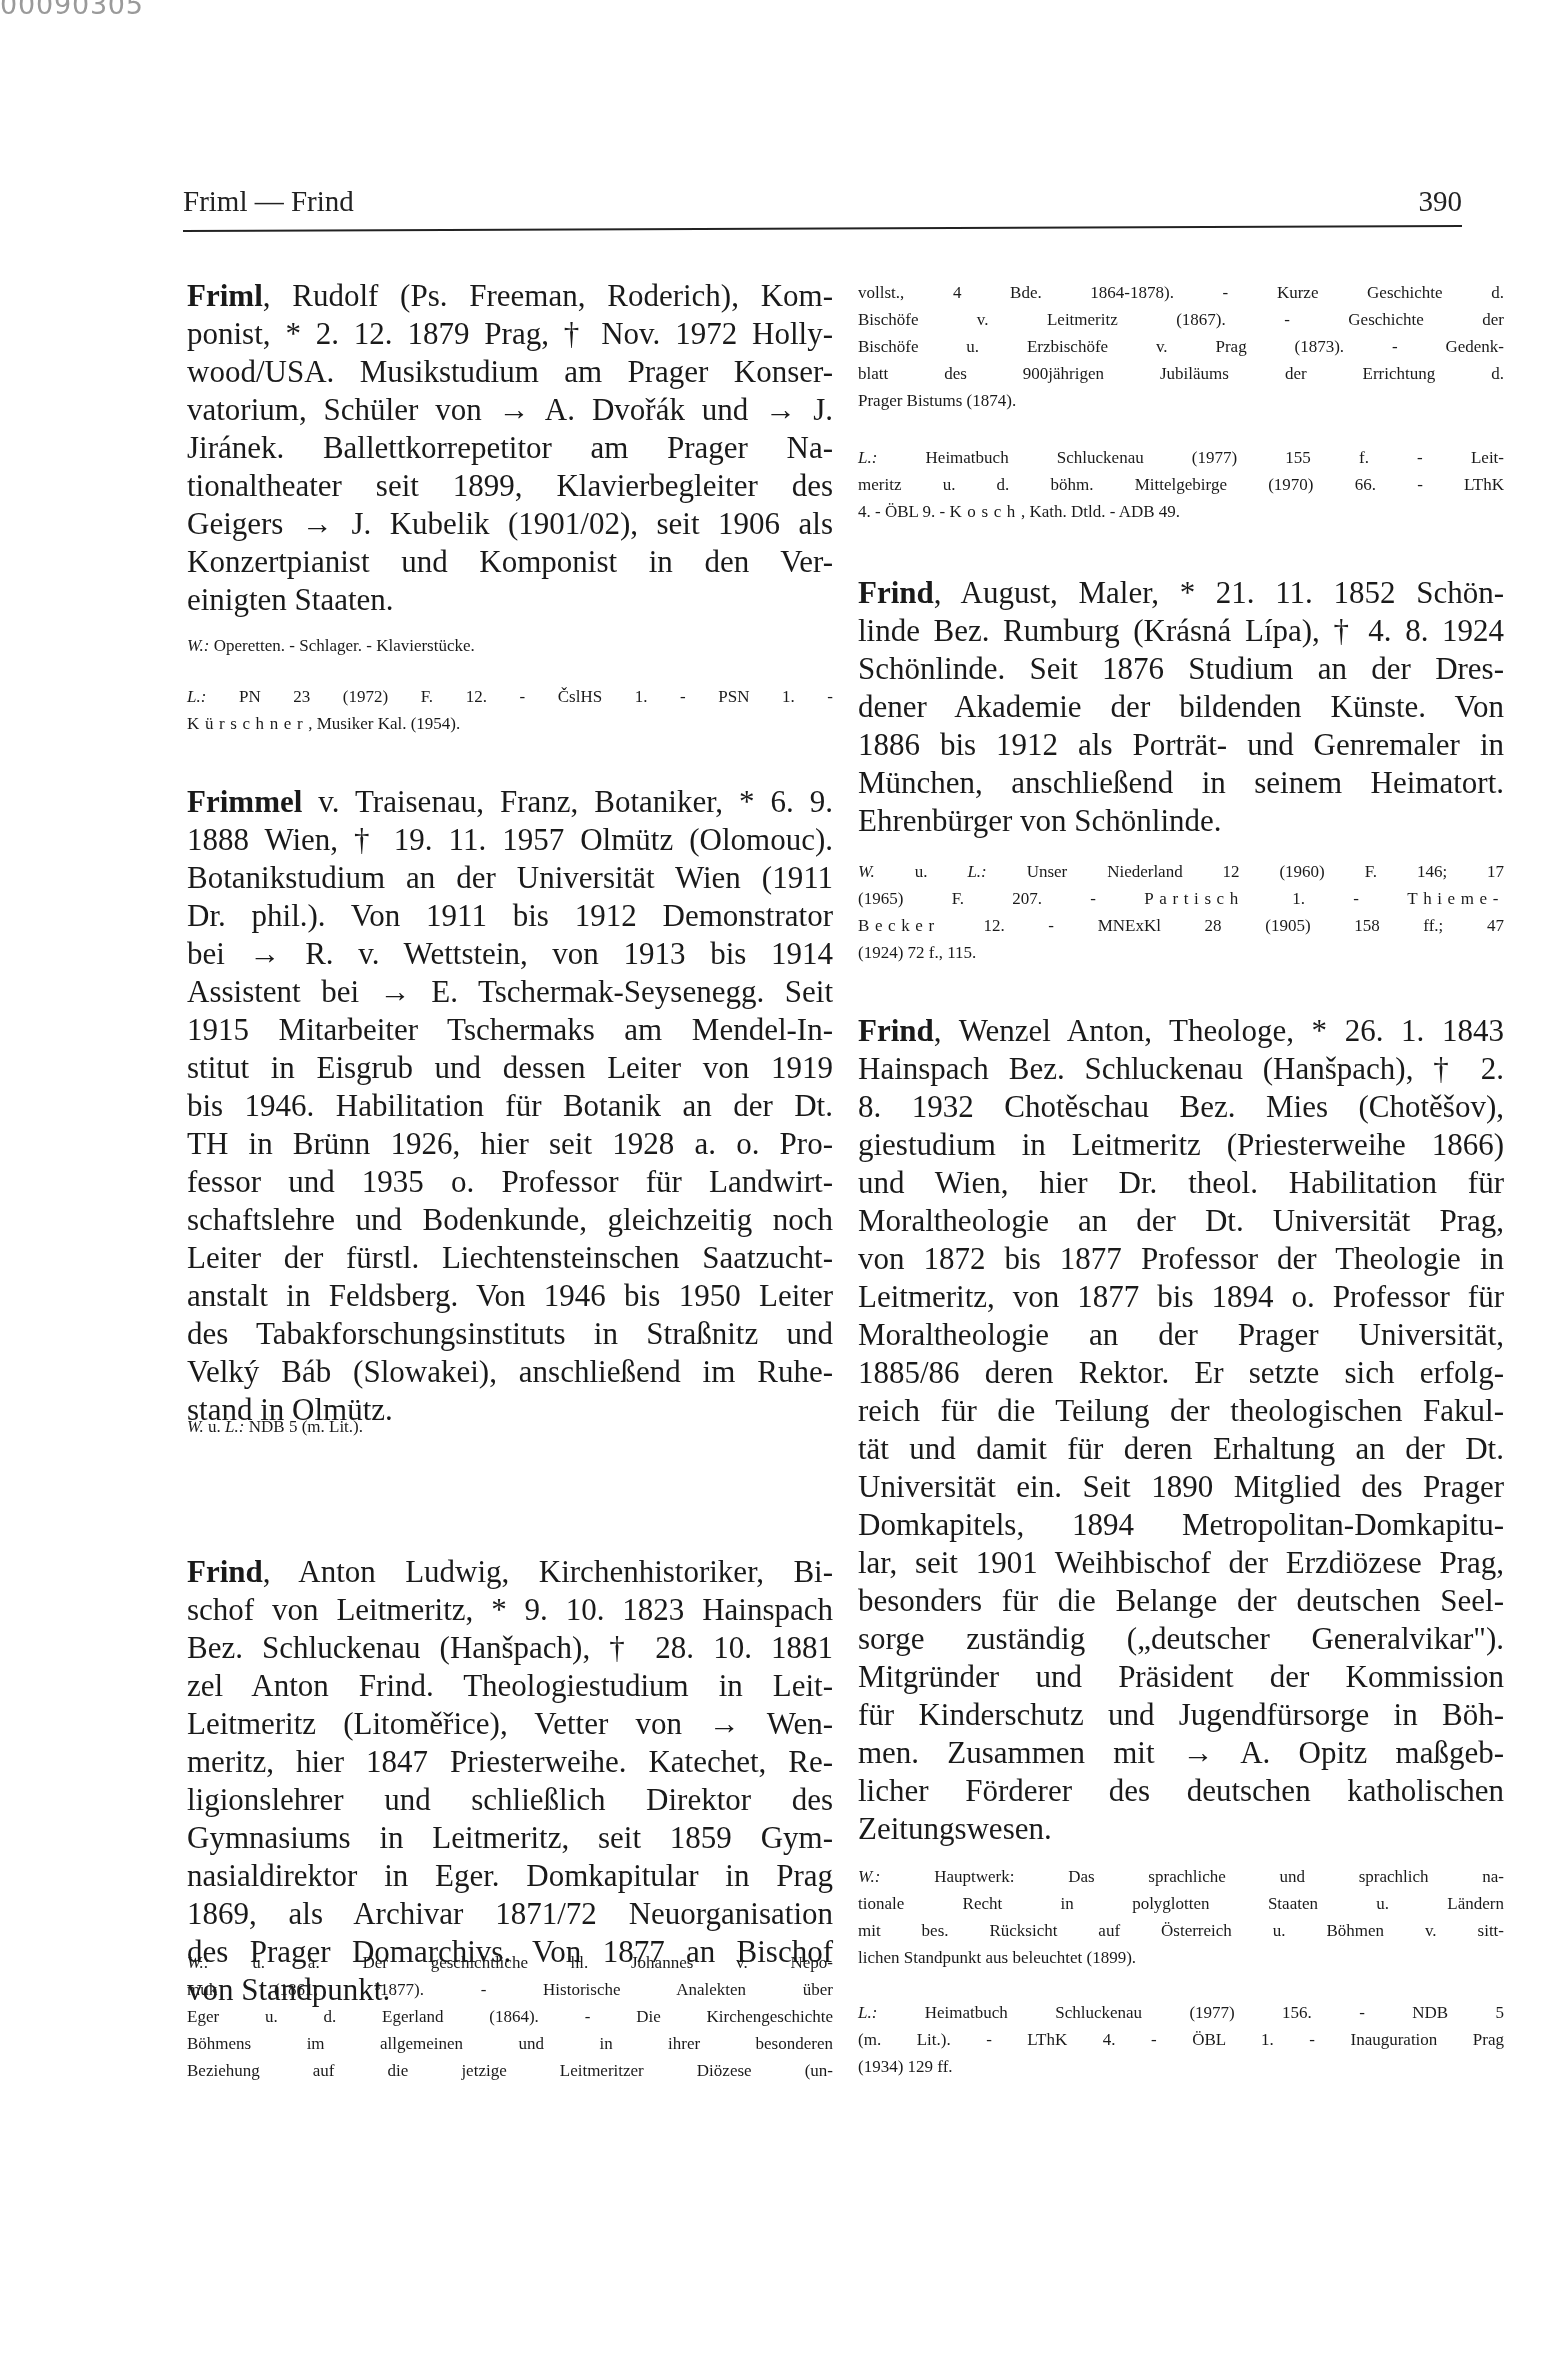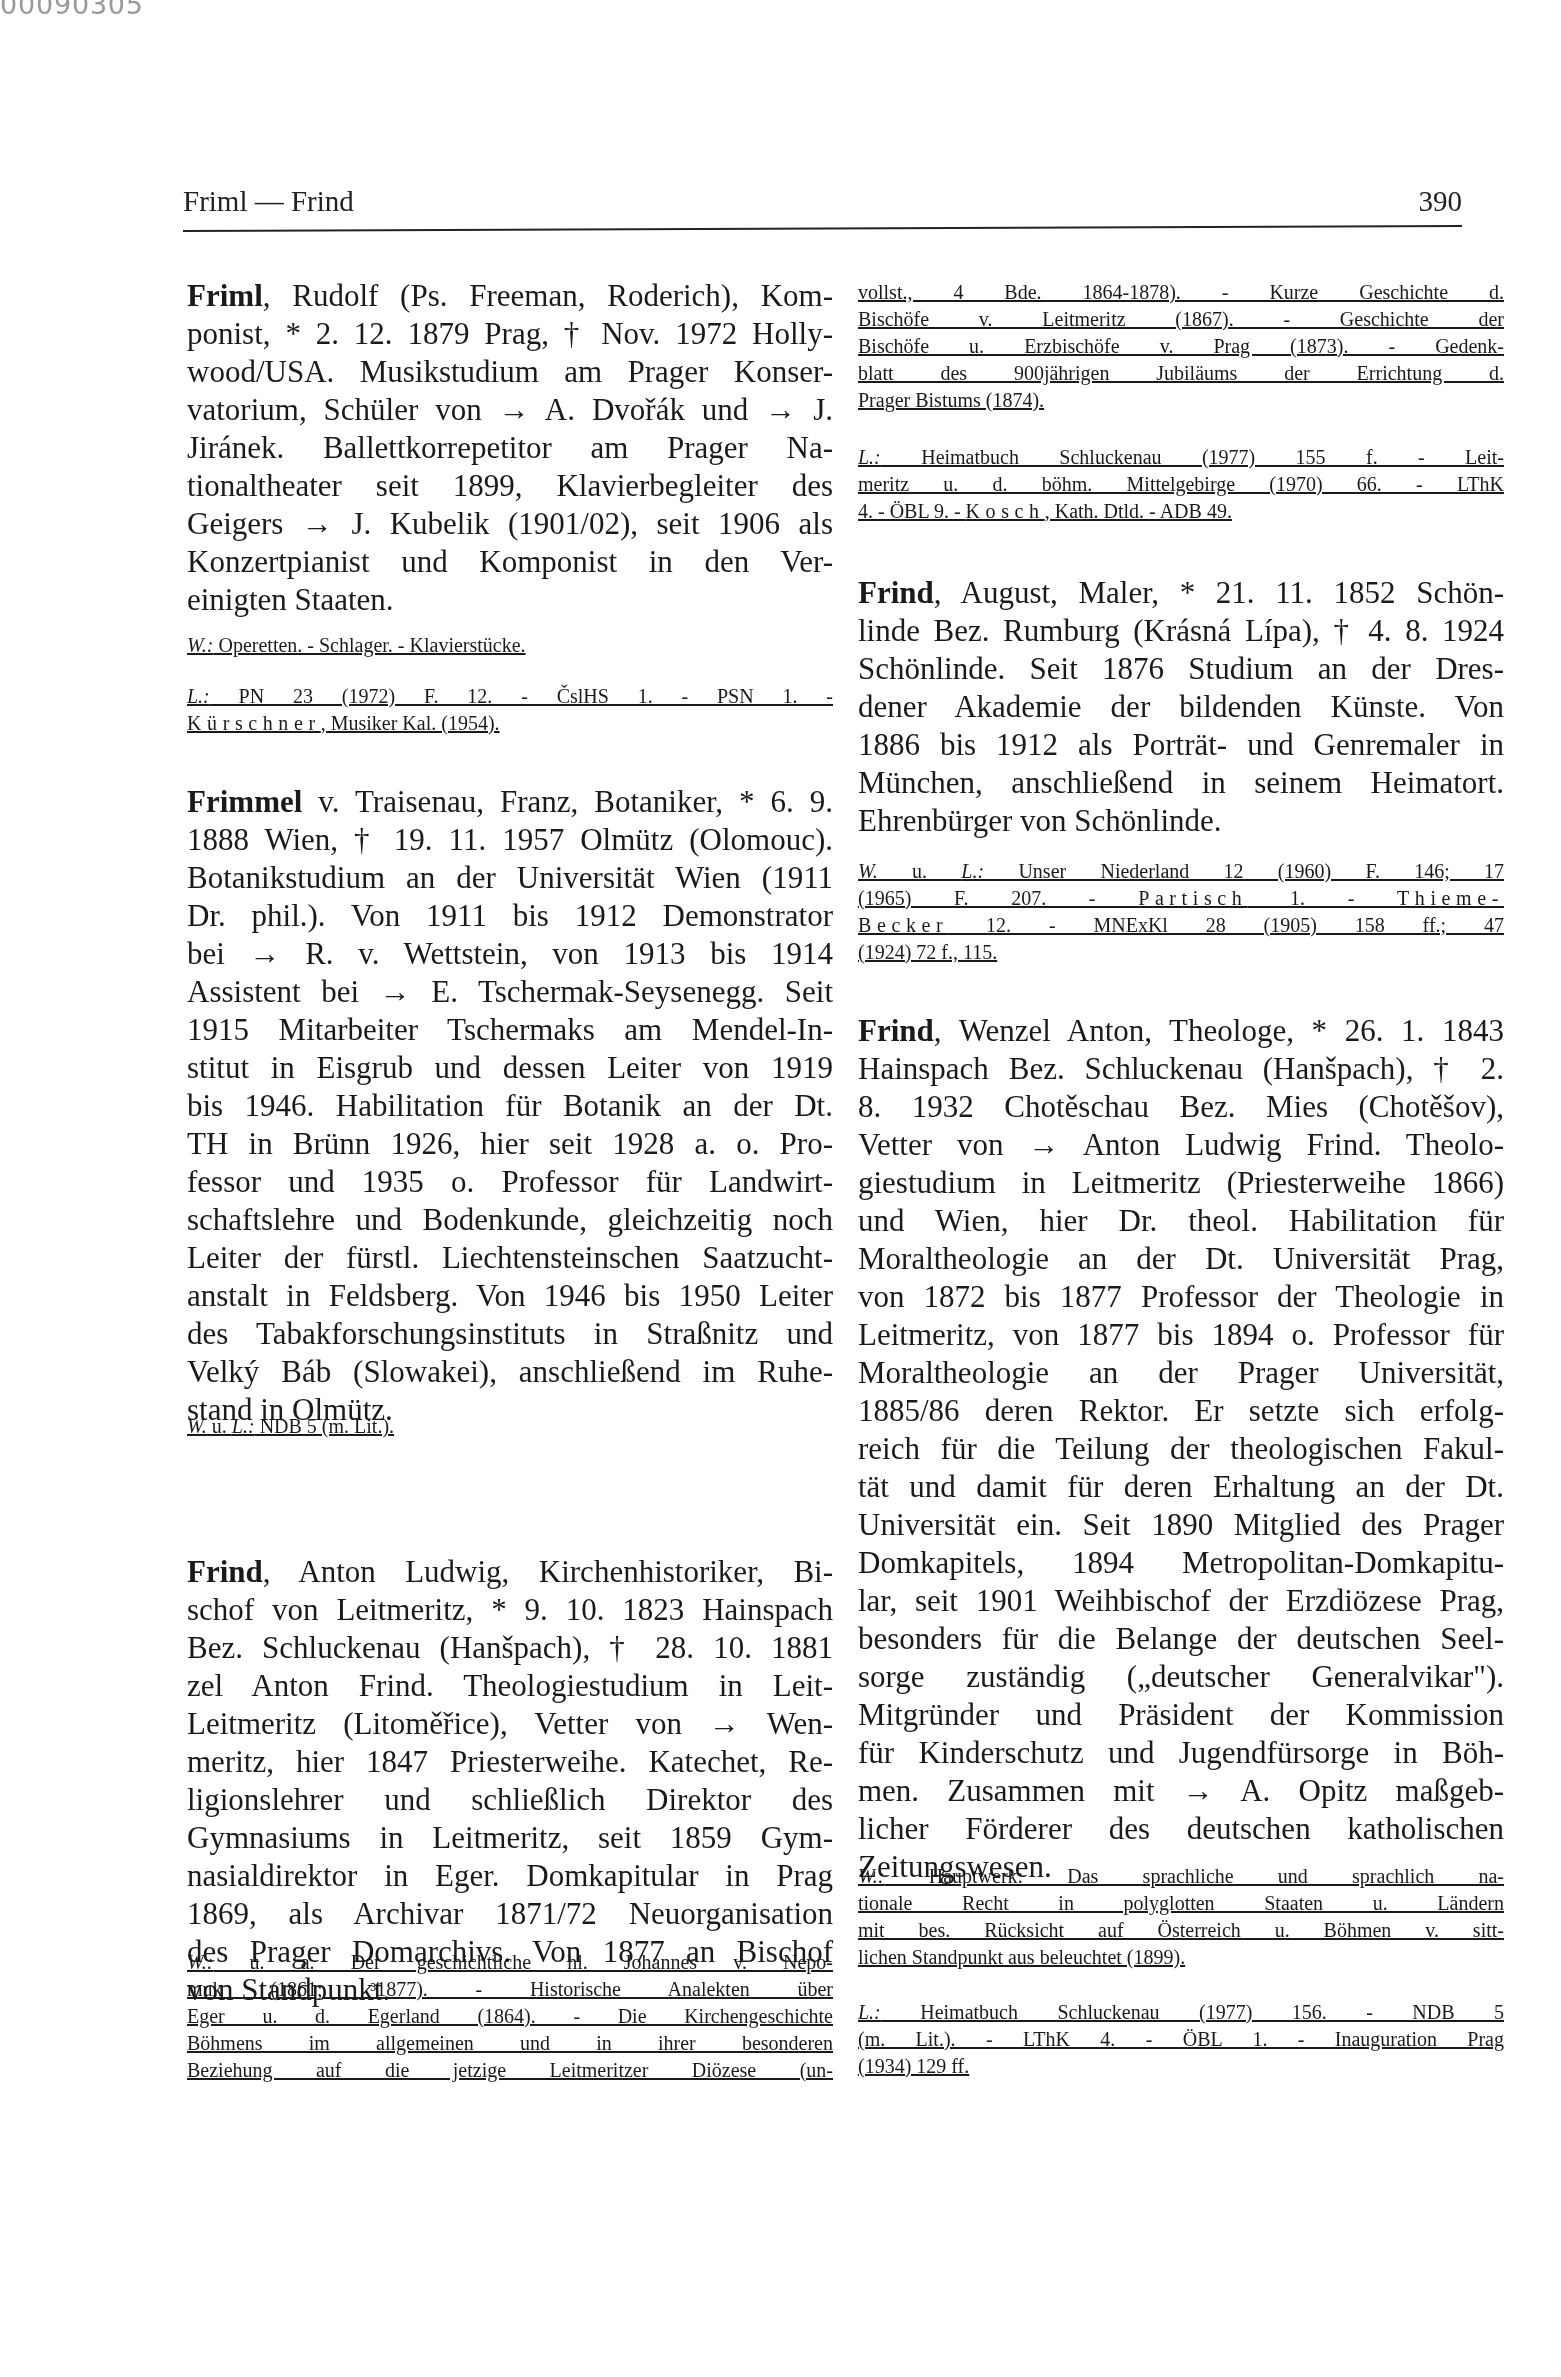--- a/index.html
+++ b/index.html
@@ -25,21 +25,21 @@
   .col { position: absolute; width: 646px; }
   .col.left { left: 187px; }
   .col.right { left: 858px; }
   .block { position: absolute; left: 0; width: 100%; }
   .line {
     display: block; text-align: justify; text-align-last: justify;
     white-space: nowrap; overflow: visible;
   }
   .line.last { text-align-last: left; }
   .body-text { font-size: 31px; line-height: 38px; }
-  .small-text { font-size: 20px; line-height: 27px; text-decoration: underline; }
+  .small-text { font-size: 17px; line-height: 27px; }
   .lemma { font-weight: bold; }
   .it { font-style: italic; }
   .spaced { letter-spacing: 5.6px; margin-top: 43px; }
 </style>
 </head>
 <body>
 
 <div class="scanid">00090305</div>
 
 <header class="running-head">
@@ -143,21 +143,20 @@
     <span class="line"><i class="it">W.</i><span> u. </span><i class="it">L.:</i><span> Unser Niederland 12 (1960) F. 146; 17</span></span>
     <span class="line"><span>(1965) F. 207. - </span><span class="spaced">Partisch</span><span> 1. - </span><span class="spaced">Thieme-</span></span>
     <span class="line"><span class="spaced">Becker</span><span> 12. - MNExKl 28 (1905) 158 ff.; 47</span></span>
     <span class="line last">(1924) 72 f., 115.</span>
   </div>
 
   <article class="block body-text" style="top:1012px">
     <span class="line"><b class="lemma">Frind</b><span>, Wenzel Anton, Theologe, * 26. 1. 1843</span></span>
     <span class="line">Hainspach Bez. Schluckenau (Hanšpach), † 2.</span>
     <span class="line">8. 1932 Chotěschau Bez. Mies (Chotěšov),</span>
-    <span class="line">Vetter von → Anton Ludwig Frind. Theolo-</span>
     <span class="line">giestudium in Leitmeritz (Priesterweihe 1866)</span>
     <span class="line">und Wien, hier Dr. theol. Habilitation für</span>
     <span class="line">Moraltheologie an der Dt. Universität Prag,</span>
     <span class="line">von 1872 bis 1877 Professor der Theologie in</span>
     <span class="line">Leitmeritz, von 1877 bis 1894 o. Professor für</span>
     <span class="line">Moraltheologie an der Prager Universität,</span>
     <span class="line">1885/86 deren Rektor. Er setzte sich erfolg-</span>
     <span class="line">reich für die Teilung der theologischen Fakul-</span>
     <span class="line">tät und damit für deren Erhaltung an der Dt.</span>
     <span class="line">Universität ein. Seit 1890 Mitglied des Prager</span>

